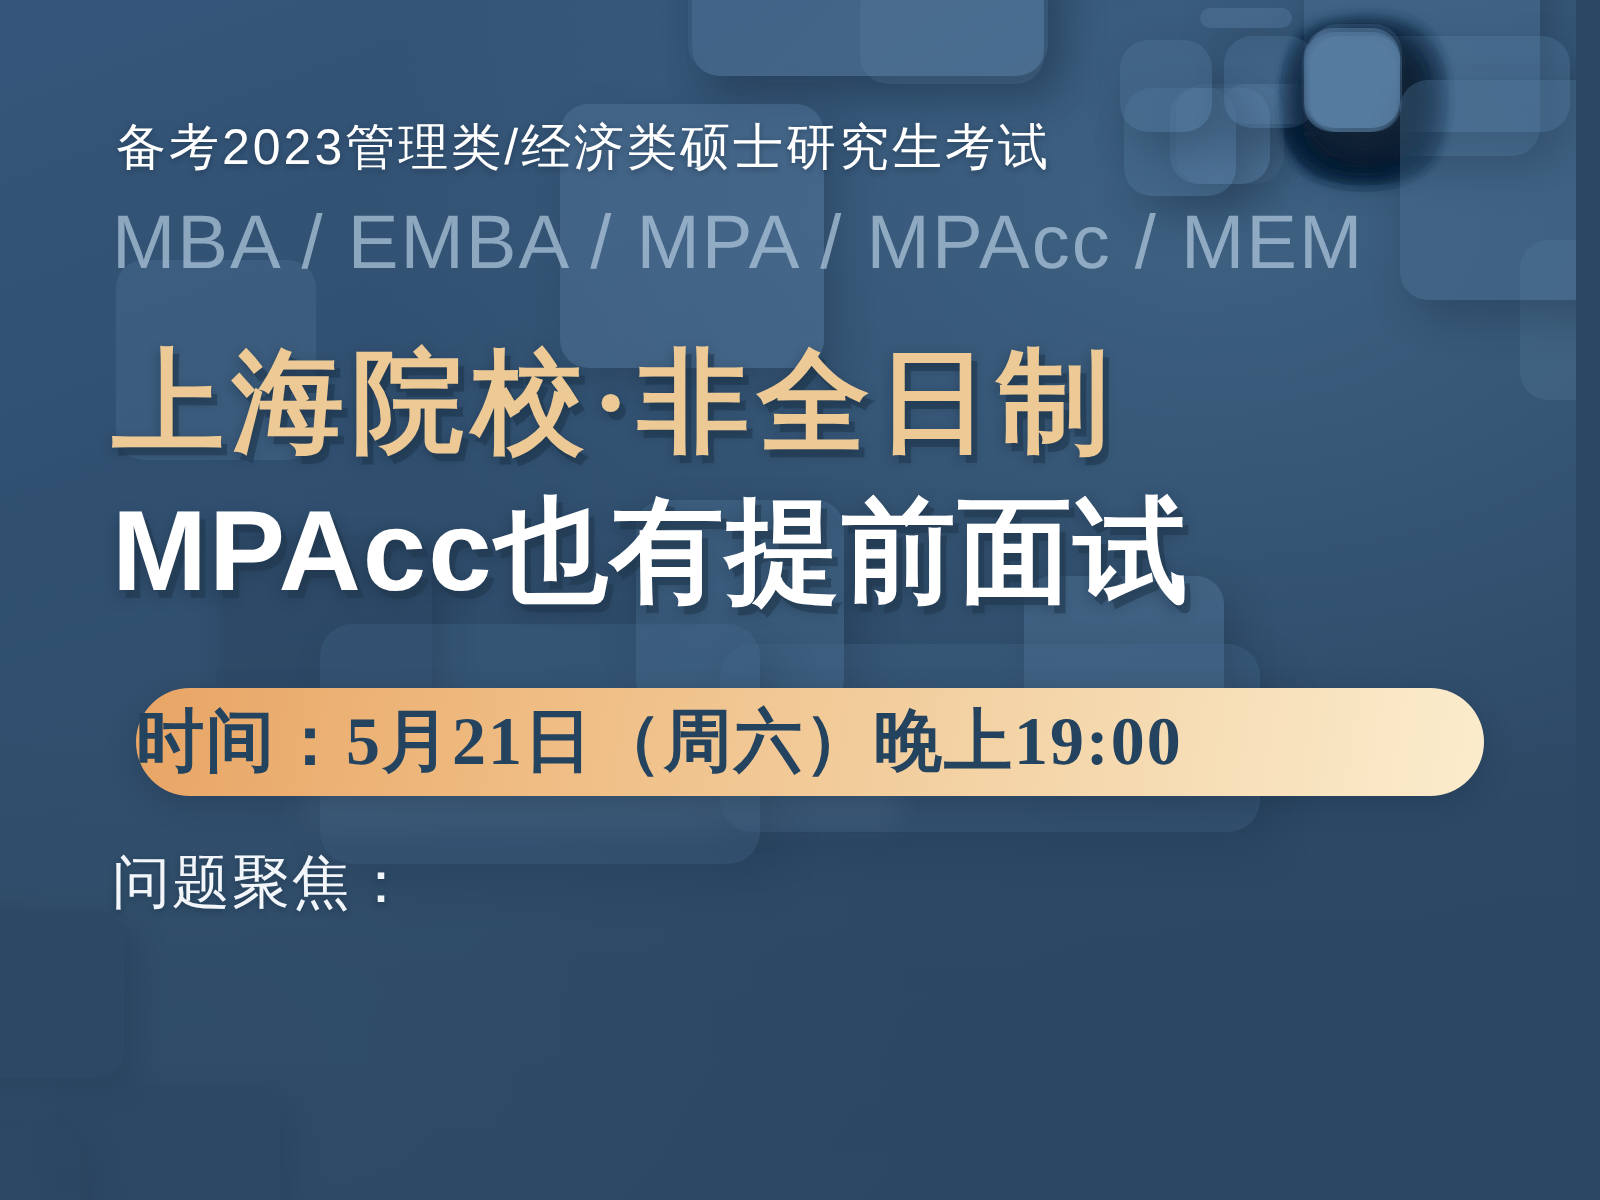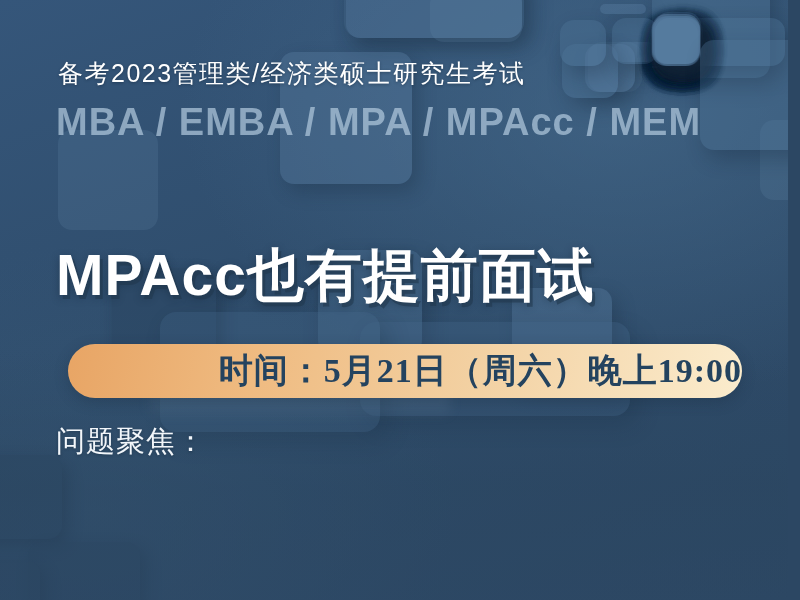--- a/index.html
+++ b/index.html
@@ -91,21 +91,21 @@
     font-weight: 400;
     white-space: nowrap;
     text-shadow: 0 1px 3px rgba(16,32,48,0.45);
   }
 
   .line-programs {
     position: absolute;
     left: 56px;
     top: 101px;
     font-size: 38px;
-    font-weight: 700;
+    font-weight: 400;
     letter-spacing: 1px;
     color: rgba(176,199,220,0.72);
     white-space: nowrap;
   }
 
   .line-gold-head {
     position: absolute;
     left: 56px;
     top: 164px;
     font-family: "Liberation Serif", "DejaVu Serif", serif;
@@ -133,21 +133,21 @@
     position: absolute;
     left: 68px;
     top: 344px;
     width: 674px;
     height: 54px;
     border-radius: 27px;
     background: linear-gradient(100deg, #e8a565 0%, #efbb81 28%, #f3d2a4 62%, #fbeccd 100%);
     box-shadow: 0 4px 14px rgba(20,38,56,0.28);
     display: flex;
     align-items: center;
-    justify-content: flex-end;
+    justify-content: flex-start;
   }
   .time-pill-text {
     font-family: "Liberation Serif", "DejaVu Serif", serif;
     font-size: 34px;
     font-weight: 700;
     letter-spacing: 1px;
     color: #24435f;
     white-space: nowrap;
   }
 
@@ -291,20 +291,21 @@
 
   <div class="lower-wash"></div>
   <div class="watermark"></div>
 
   <div class="content">
 
     <div class="line-eyebrow">备考2023管理类/经济类硕士研究生考试</div>
 
     <div class="line-programs">MBA / EMBA / MPA / MPAcc / MEM</div>
 
+    <div class="line-gold-head">上海院校·非全日制</div>
 
     <div class="line-white-head">MPAcc也有提前面试</div>
 
     <div class="time-pill">
       <span class="time-pill-text">时间：5月21日（周六）晚上19:00</span>
     </div>
 
     <div class="focus-label">问题聚焦：</div>
 
 

